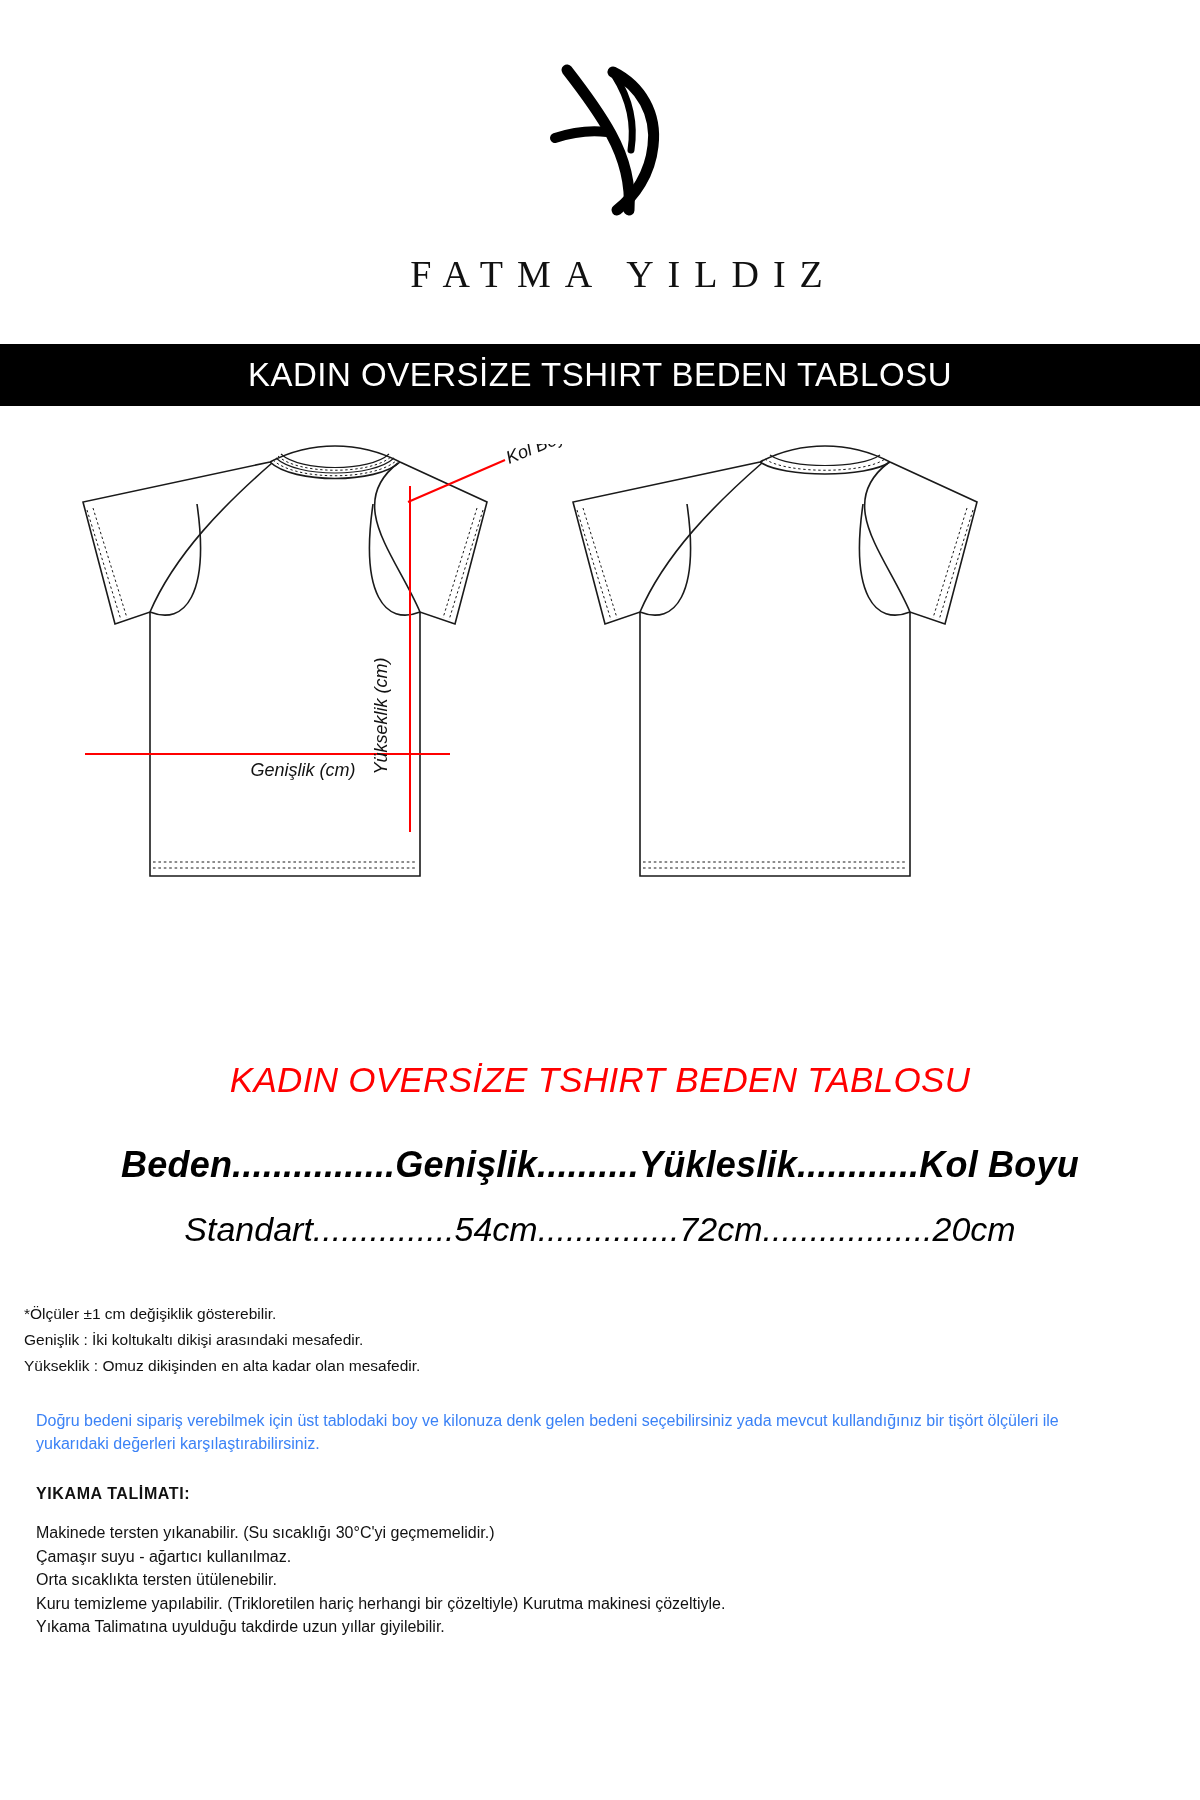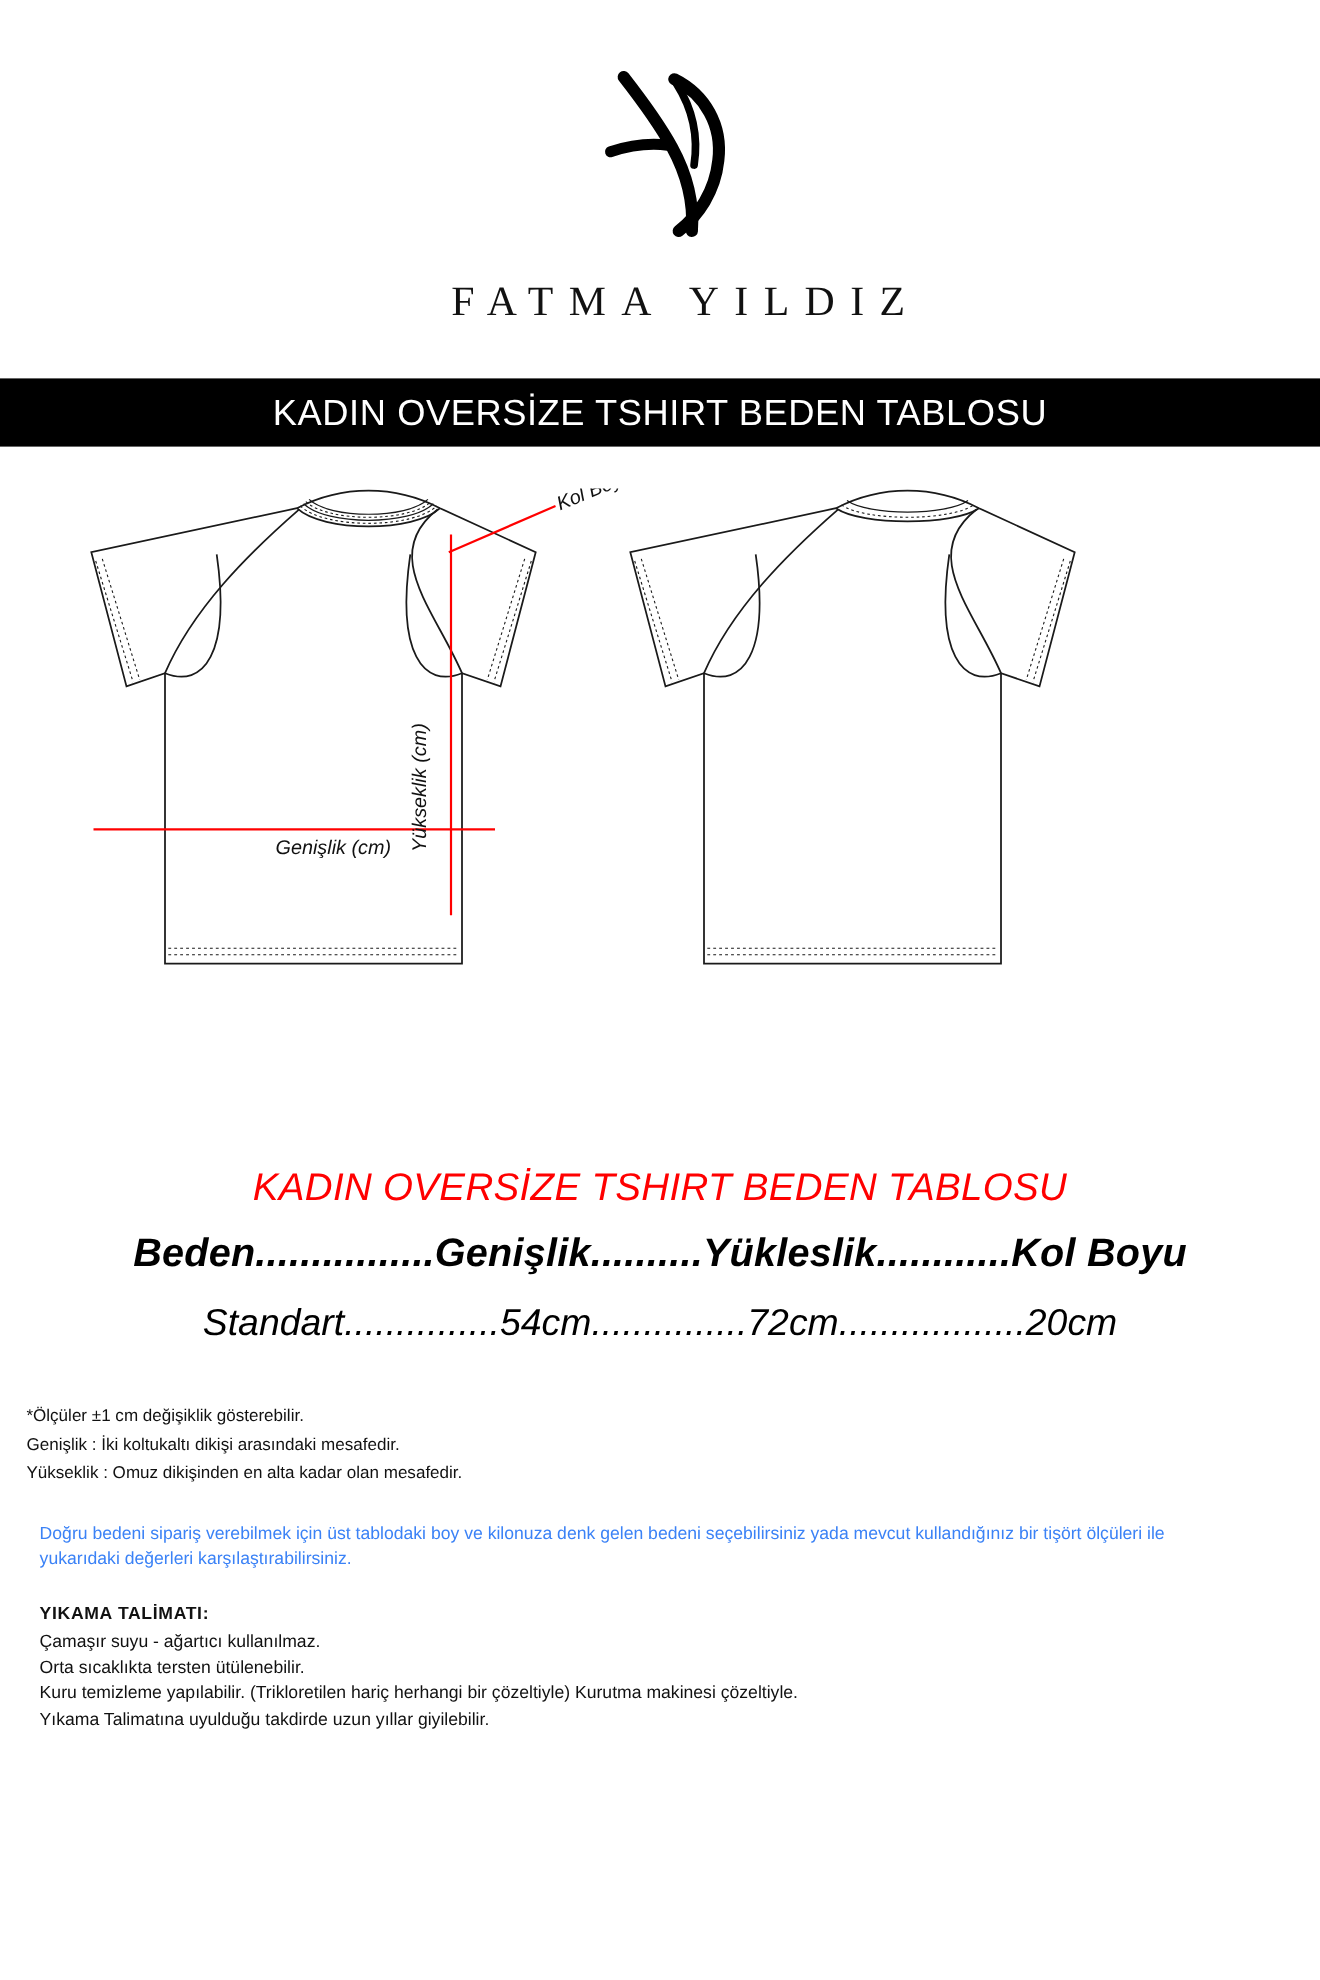--- a/index.html
+++ b/index.html
@@ -78,21 +78,21 @@
     text-align: center;
   }
   .table-title {
     color: #ff0000;
     font-size: 35px;
     font-style: italic;
     font-weight: 400;
     letter-spacing: 0.3px;
   }
   .table-header {
-    margin-top: 18px;
+    margin-top: 44px;
     font-size: 36px;
     font-weight: bold;
     font-style: italic;
     color: #000;
     letter-spacing: 0.2px;
   }
   .table-row-vals {
     margin-top: 24px;
     font-size: 34px;
     font-style: italic;
@@ -121,21 +121,21 @@
   }
   .wash-block {
     margin-top: 30px;
     padding-left: 12px;
   }
   .wash-title {
     font-size: 16px;
     font-weight: bold;
     letter-spacing: 0.6px;
     color: #111;
-    margin-bottom: 4px;
+    margin-bottom: 18px;
   }
   .wash-line {
     font-size: 16px;
     line-height: 23.5px;
     color: #111;
   }
 </style>
 </head>
 <body>
 
@@ -252,20 +252,21 @@
 
   <div class="notes">
     <div class="note-small">*Ölçüler ±1 cm değişiklik gösterebilir.</div>
     <div class="note-small">Genişlik : İki koltukaltı dikişi arasındaki mesafedir.</div>
     <div class="note-small">Yükseklik : Omuz dikişinden en alta kadar olan mesafedir.</div>
 
     <div class="para">Doğru bedeni sipariş verebilmek için üst tablodaki  boy ve kilonuza denk gelen bedeni seçebilirsiniz yada mevcut kullandığınız bir tişört ölçüleri ile yukarıdaki değerleri karşılaştırabilirsiniz.</div>
 
     <div class="wash-block">
       <div class="wash-title">YIKAMA TALİMATI:</div>
+      <div class="wash-line">Makinede tersten yıkanabilir. (Su sıcaklığı 30°C'yi geçmemelidir.)</div>
       <div class="wash-line">Çamaşır suyu - ağartıcı kullanılmaz.</div>
       <div class="wash-line">Orta sıcaklıkta tersten ütülenebilir.</div>
       <div class="wash-line">Kuru temizleme yapılabilir. (Trikloretilen hariç herhangi bir çözeltiyle) Kurutma makinesi çözeltiyle.</div>
       <div class="wash-line">Yıkama Talimatına uyulduğu takdirde uzun yıllar giyilebilir.</div>
     </div>
   </div>
 
 </div>
 
 </body></html>

